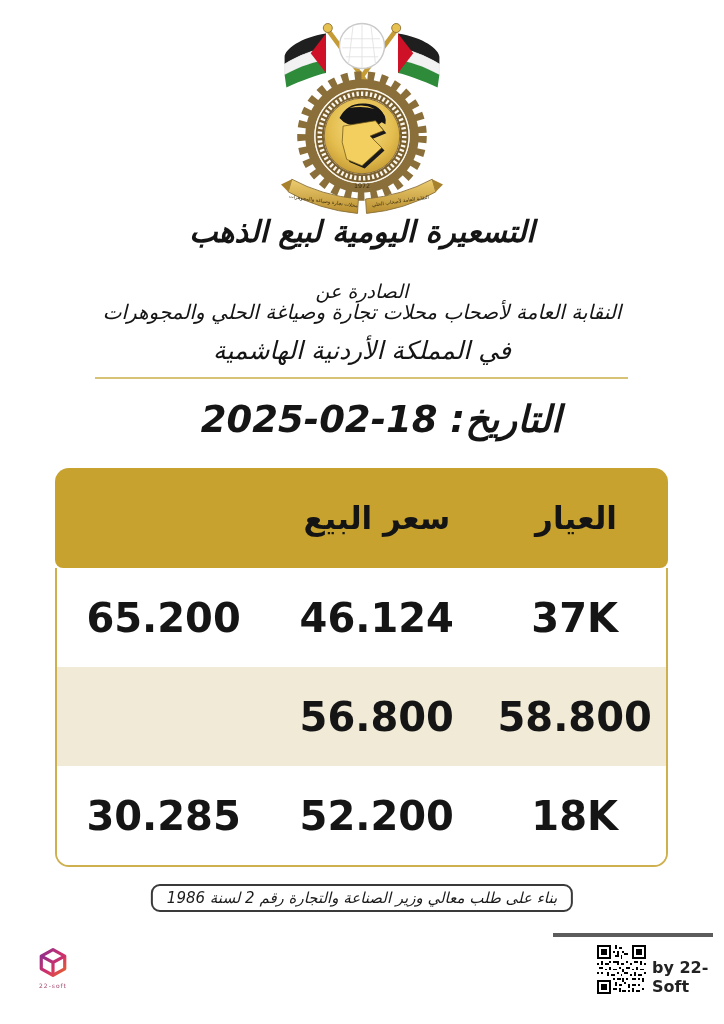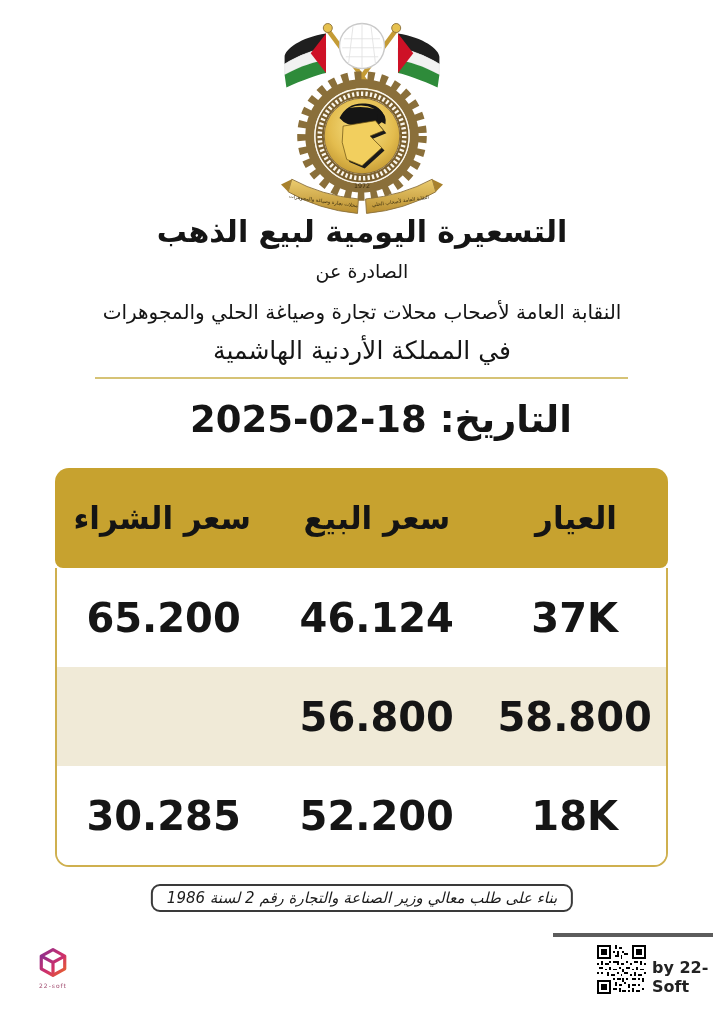--- a/index.html
+++ b/index.html
@@ -1,24 +1,24 @@
 <!DOCTYPE html>
 <html lang="ar"><head>
 <meta charset="utf-8">
 <style>
   html,body { margin:0; padding:0; background:#e8e8e8; }
   .page {
     position:relative; width:724px; height:1024px; margin:0 auto;
     background:#ffffff; overflow:hidden;
     font-family:"DejaVu Sans", sans-serif; color:#151515;
   }
-  .centered-text { position:absolute; left:0; width:100%; text-align:center; direction:rtl; }
+  .centered-text { position:absolute; left:0; width:100%; text-align:center; direction:rtl;font-style:italic; }
   .emblem-wrap { position:absolute; top:10px; left:50%; transform:translateX(-50%); }
   .doc-title   { top:214px; font-size:30px; font-weight:bold; letter-spacing:0; }
-  .issued-by   { top:260px; font-size:19px; }
+  .issued-by   { top:280px; font-size:19px; }
   .org-line    { top:300px; font-size:20px; }
   .country-line{ top:336px; font-size:25px; }
   .gold-divider{ position:absolute; top:377px; left:95px; width:533px; height:2px; background:#d6c376; }
   .date-line   { top:398px; font-size:37px; font-weight:bold;padding-left:19px; }
 
   .price-table { position:absolute; top:468px; left:55px; width:613px; }
   .t-row {
     display:grid; grid-template-columns:30% 35% 35%;
     direction:rtl; align-items:center; text-align:center;
   }
@@ -130,21 +130,20 @@
   <div class="centered-text issued-by">الصادرة عن</div>
   <div class="centered-text org-line">النقابة العامة لأصحاب محلات تجارة وصياغة الحلي والمجوهرات</div>
   <div class="centered-text country-line">في المملكة الأردنية الهاشمية</div>
   <div class="gold-divider"></div>
   <div class="centered-text date-line">التاريخ: 18-02-2025</div>
 
   <div class="price-table">
     <div class="t-row t-head">
       <div>العيار</div>
       <div>سعر البيع</div>
-      <div>سعر الشراء</div>
     </div>
     <div class="t-body">
       <div class="t-row">
         <div class="cell-karat">37K</div>
         <div class="cell-num">46.124</div>
         <div class="cell-num">65.200</div>
       </div>
       <div class="t-row alt">
         <div class="cell-num">58.800</div>
         <div class="cell-num">56.800</div>

